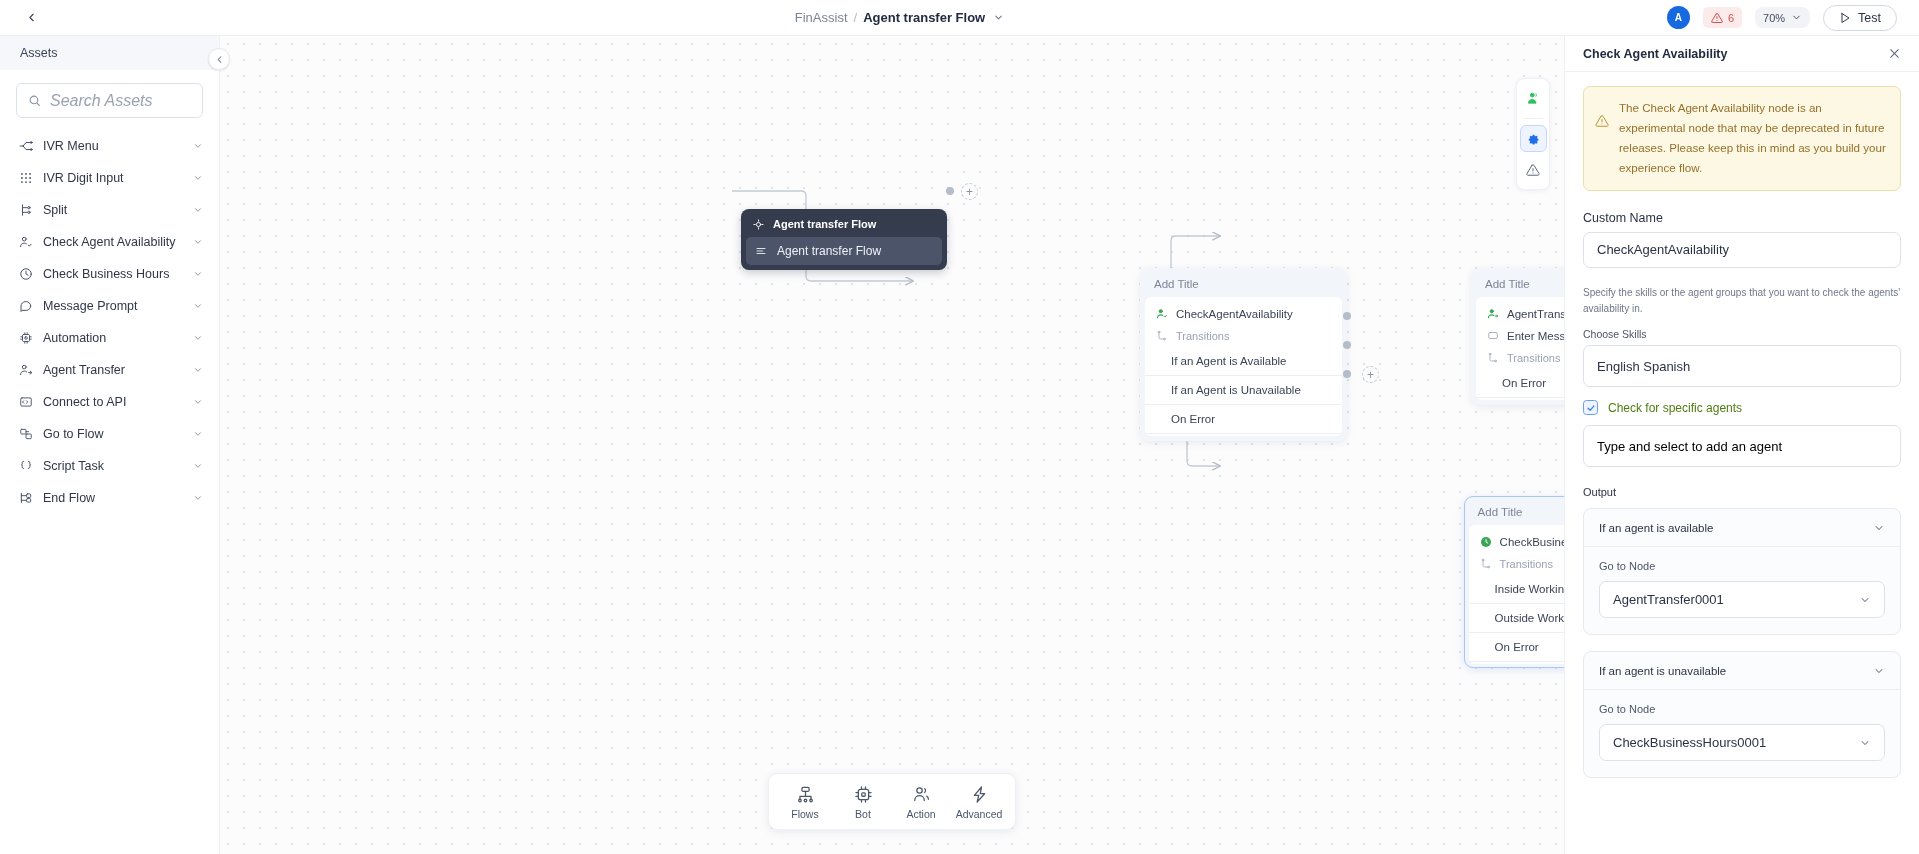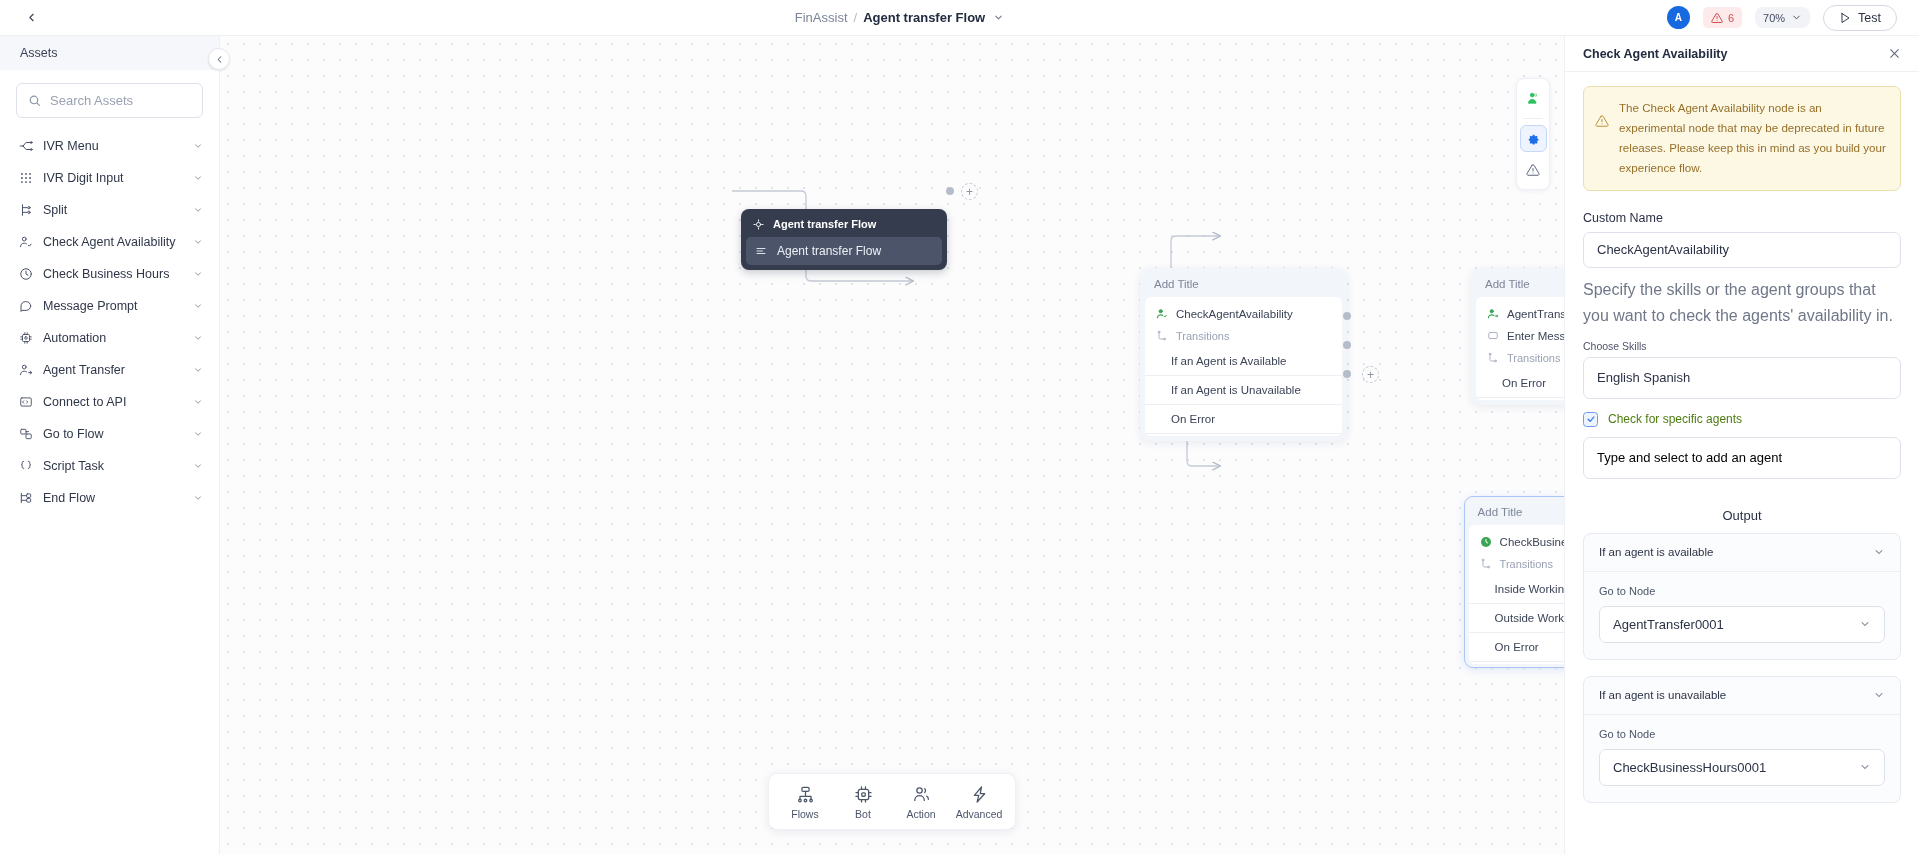--- a/index.html
+++ b/index.html
@@ -79,22 +79,22 @@
     cursor: pointer; z-index: 30; color: #6b7488;
     box-shadow: 0 1px 2px rgba(20,30,60,.10);
   }
   .search-wrap { padding: 13px 16px 8px 16px; }
   .search-box {
     height: 35px; border: 1px solid #dde1e9; border-radius: 6px;
     display: flex; align-items: center; gap: 9px; padding: 0 11px;
     background: #fff;
   }
   .search-box input {
-    border: none; outline: none; font-size: 13px; color: #3b82f6;
-    width: 100%; font-family: "Liberation Sans", sans-serif; background: transparent;
+    border: none; outline: none; font-size: 16px; color: #3b82f6;
+    width: 100%; font-family: "Liberation Sans", sans-serif; background: transparent; font-style: italic;
   }
   .search-box input::placeholder { color: #99a1b2; }
   .asset-list { flex: 1; overflow-y: auto; padding-top: 4px; }
   .asset-item {
     height: 32px; display: flex; align-items: center; gap: 10px;
     padding: 0 16px 0 18px; cursor: pointer; font-size: 12.5px; color: #2e3648;
   }
   .asset-item .ic { width: 15px; height: 15px; display: flex; align-items: center; justify-content: center; color: #4a5268; flex: 0 0 15px; }
   .asset-item .lbl { flex: 1; }
   .asset-item .car { color: #8b93a5; font-size: 10px; }
@@ -200,40 +200,40 @@
 
   .alert {
     background: #fdf8e4; border: 1px solid #eadfae; border-radius: 7px;
     display: flex; gap: 10px; padding: 11px 12px 12px 11px; margin-bottom: 20px;
   }
   .alert-ic { flex: 0 0 14px; color: #b99236; padding-top: 16px; }
   .alert-txt { font-size: 11.6px; line-height: 1.72; color: #96702b; }
 
   .field-label { font-size: 12.5px; color: #2b3245; margin-bottom: 7px; }
   .field-label.sm { font-size: 10.5px; color: #4d5568; margin-bottom: 5px; }
-  .help-text { font-size: 16px; line-height: 1.62; color: #6f7789; margin: 9px 0 11px 0; }
+  .help-text { font-size: 10px; line-height: 1.62; color: #6f7789; margin: 17px 0 11px 0; }
 
   .input {
     height: 36px; border: 1px solid #dde1e9; border-radius: 7px;
     display: flex; align-items: center; padding: 0 13px;
     font-size: 13px; color: #2b3245; background: #fff; margin-bottom: 4px;
     cursor: text;
   }
   .input.ph { color: #000000; }
   .input.tall { height: 42px; }
 
   .check-row { display: flex; align-items: center; gap: 10px; margin: 13px 0 10px 0; cursor: pointer; }
   .checkbox {
     width: 15px; height: 15px; border-radius: 3.5px;
     border: 1.4px solid #6f9cf0; background: #eef4fe;
     display: flex; align-items: center; justify-content: center; color: #3d7ae8;
   }
   .check-lbl { font-size: 12px; color: #4d7c0f; }
 
-  .section-title { font-size: 13px; color: #2b3245; margin: 29px 0 10px 0; text-align: center; }
+  .section-title { font-size: 11px; color: #2b3245; margin: 19px 0 10px 0; }
 
   .accordion {
     border: 1px solid #e7eaf1; border-radius: 8px; margin-bottom: 16px;
     background: #fbfcfe; overflow: hidden;
   }
   .acc-head {
     height: 38px; display: flex; align-items: center; justify-content: space-between;
     padding: 0 15px; font-size: 11.5px; color: #2b3245; cursor: pointer;
     border-bottom: 1px solid #eceff4;
   }

